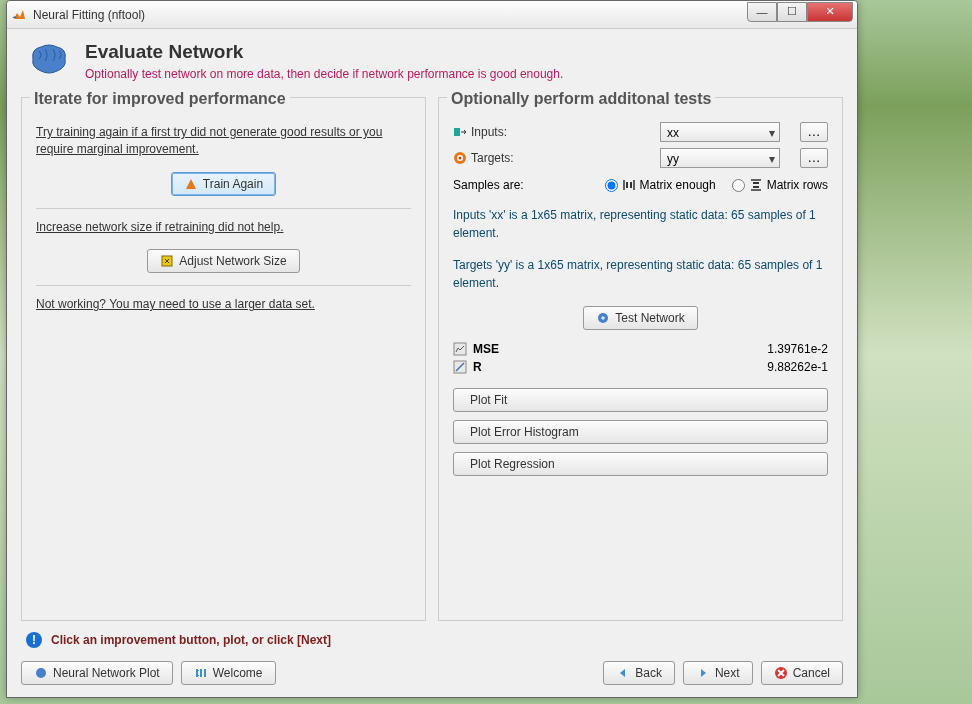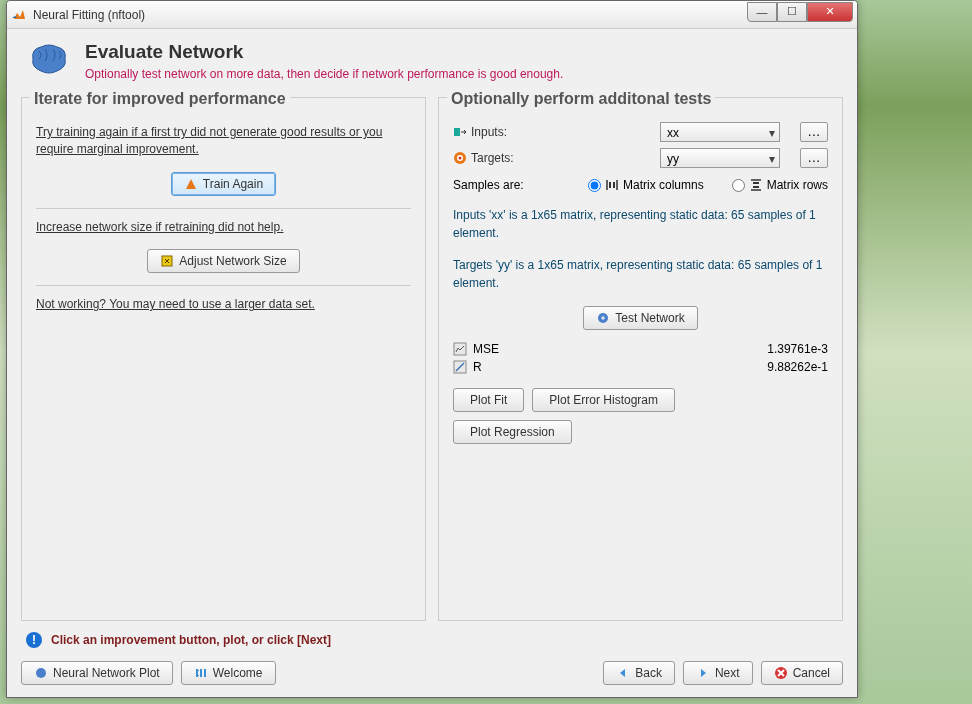--- a/index.html
+++ b/index.html
@@ -120,27 +120,27 @@
 }
 .small-btn {
   width: 28px; height: 20px;
   background: linear-gradient(to bottom,#fdfdfd,#e8e8e8);
   border: 1px solid #999;
   border-radius: 2px;
   text-align: center;
   line-height: 14px;
   cursor: pointer;
 }
-.radio-row { display:flex; align-items:center; gap:28px; margin: 10px 0 14px 0; }
+.radio-row { display:flex; align-items:center; gap:16px; margin: 10px 0 14px 0; }
 .radio-row label { display:flex; align-items:center; gap:4px; }
 .desc { color:#0c4a6e; line-height:1.5; margin: 6px 0 14px 0; }
 .metrics { margin: 8px 0 14px 0; }
 .metric-row { display:flex; justify-content:space-between; margin:4px 0; align-items:center; }
-.metric-label { display:flex; align-items:center; gap:6px; }
-.plot-btns { display:flex; gap:8px; flex-wrap:wrap; margin-top:6px; }
+.metric-label { display:flex; align-items:center; gap:6px;font-weight:bold; }
+.plot-btns { display:flex; justify-content:center; gap:8px; flex-wrap:wrap; margin-top:6px;flex-direction:column; }
 .plot-btns .btn { padding: 4px 16px; }
 .hint-row { display:flex; align-items:center; gap:8px; margin: 10px 0 8px 4px; }
 .hint-row .hint-text { color:#7f1d1d; font-weight:bold; font-size:12px; }
 .footer {
   display:flex;
   gap:8px;
   padding: 4px 0 2px 0;
 }
 .footer-spacer { flex:1; }
 .icon-sq { width:14px; height:14px; display:inline-block; }
@@ -241,21 +241,21 @@
         <div class="radio-row">
           <span>Samples are:</span>
           <div style="flex:1"></div>
           <label>
             <input type="radio" checked="" style="">
             <svg class="icon-sq" viewBox="0 0 14 14">
                 <path d="M2 2 L2 12 M12 2 L12 12" stroke="#333" stroke-width="1.5"></path>
                 <rect x="4" y="4" width="2" height="6" fill="#333"></rect>
                 <rect x="8" y="4" width="2" height="6" fill="#333"></rect>
               </svg>
-            <span>Matrix columns</span>
+            <span>Matrix enough</span>
           </label>
           <label>
             <input type="radio" style="">
             <svg class="icon-sq" viewBox="0 0 14 14">
                 <path d="M2 2 L12 2 M2 12 L12 12" stroke="#333" stroke-width="1.5"></path>
                 <rect x="4" y="4" width="6" height="2" fill="#333"></rect>
                 <rect x="4" y="8" width="6" height="2" fill="#333"></rect>
               </svg>
             <span>Matrix rows</span>
           </label>
@@ -276,21 +276,21 @@
 
         <div class="metrics">
           <div class="metric-row">
             <div class="metric-label">
               <svg class="icon-sq" viewBox="0 0 14 14">
                   <rect x="1" y="1" width="12" height="12" fill="#e8e8e8" stroke="#888"></rect>
                   <path d="M3 10 L5 6 L7 8 L11 4" stroke="#555" fill="none"></path>
                 </svg>
               <span>MSE</span>
             </div>
-            <span>1.39761e-3</span>
+            <span>1.39761e-2</span>
           </div>
           <div class="metric-row">
             <div class="metric-label">
               <svg class="icon-sq" viewBox="0 0 14 14">
                   <rect x="1" y="1" width="12" height="12" fill="#e8e8e8" stroke="#888"></rect>
                   <path d="M3 11 L11 3" stroke="#3a6fb9" stroke-width="1.5"></path>
                 </svg>
               <span>R</span>
             </div>
             <span>9.88262e-1</span>

